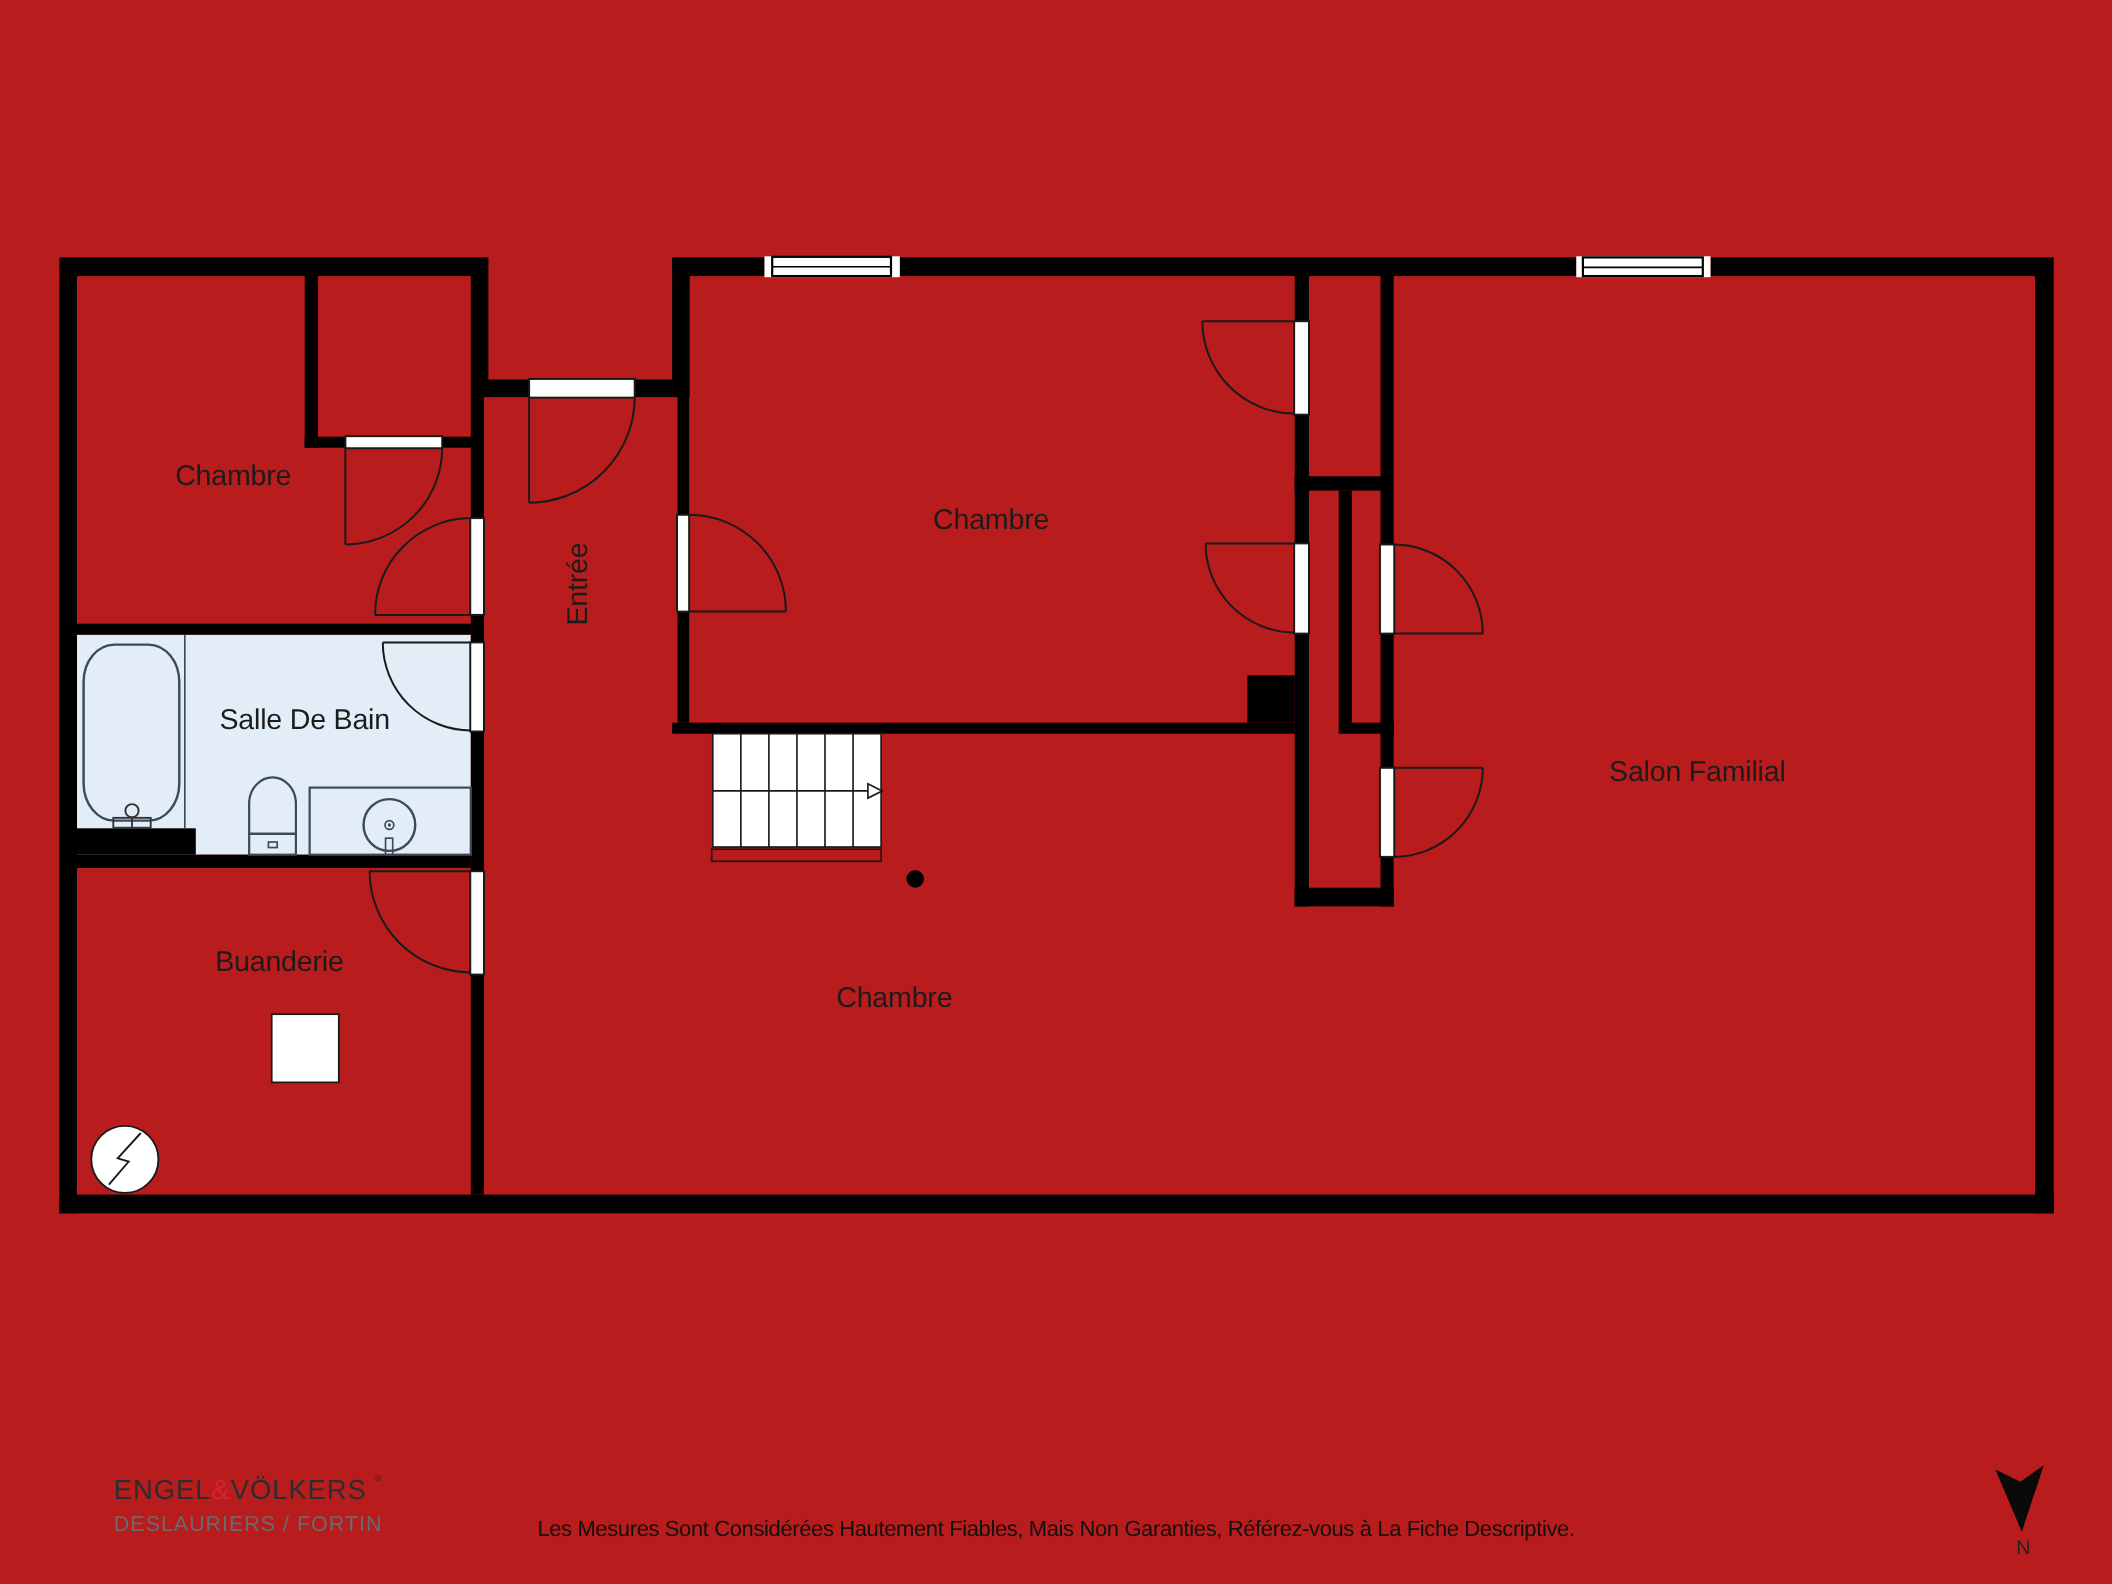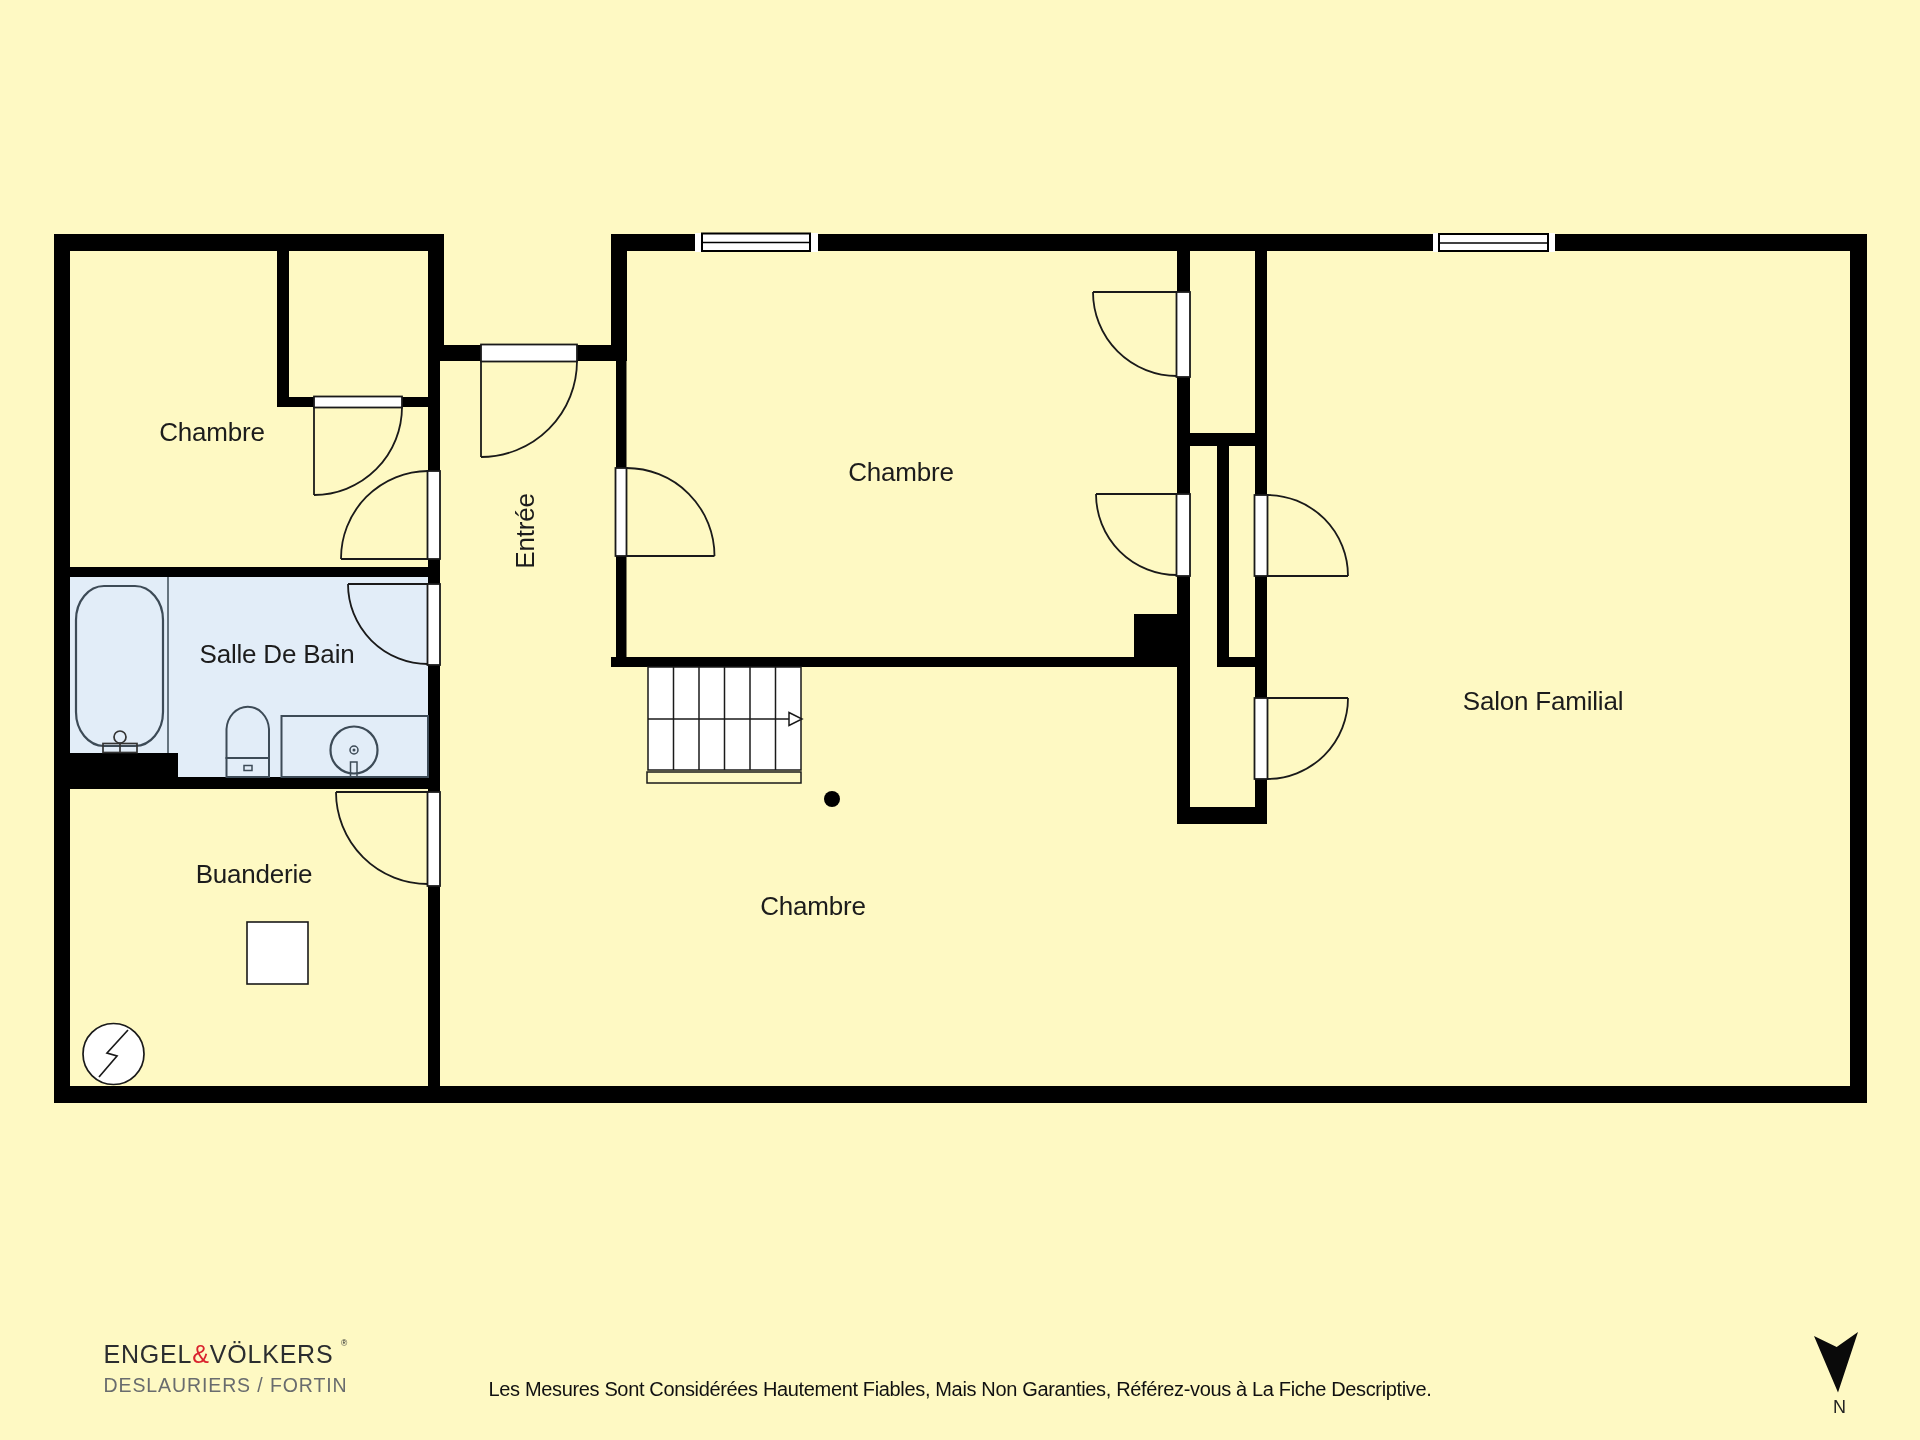--- a/index.html
+++ b/index.html
@@ -1,16 +1,16 @@
 <!DOCTYPE html>
 <html><head>
 <meta charset="utf-8">
 <style>
   html,body{margin:0;padding:0;background:#fff;}
-  .page{position:relative;width:1920px;height:1440px;background:#fef9c3;overflow:hidden;}
+  .page{position:relative;width:1920px;height:1440px;background:#b91c1c;overflow:hidden;}
   svg{position:absolute;left:0;top:0;}
   text{font-family:"Liberation Sans",sans-serif;}
 </style>
 </head>
 <body>
 <div class="page">
 <svg width="1920" height="1440" viewBox="0 0 1920 1440">
 
 <rect x="70" y="577" width="358" height="200" fill="#e2edf8"></rect>
 

